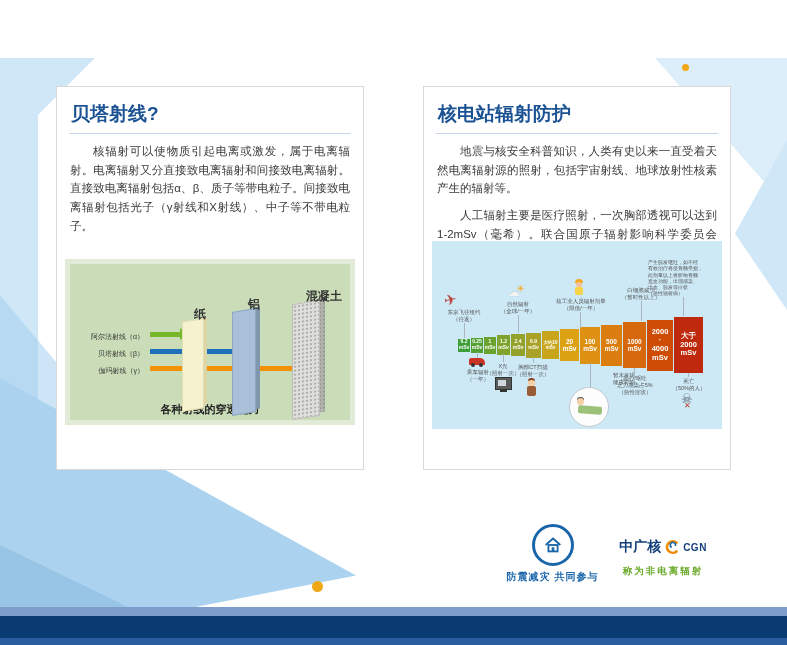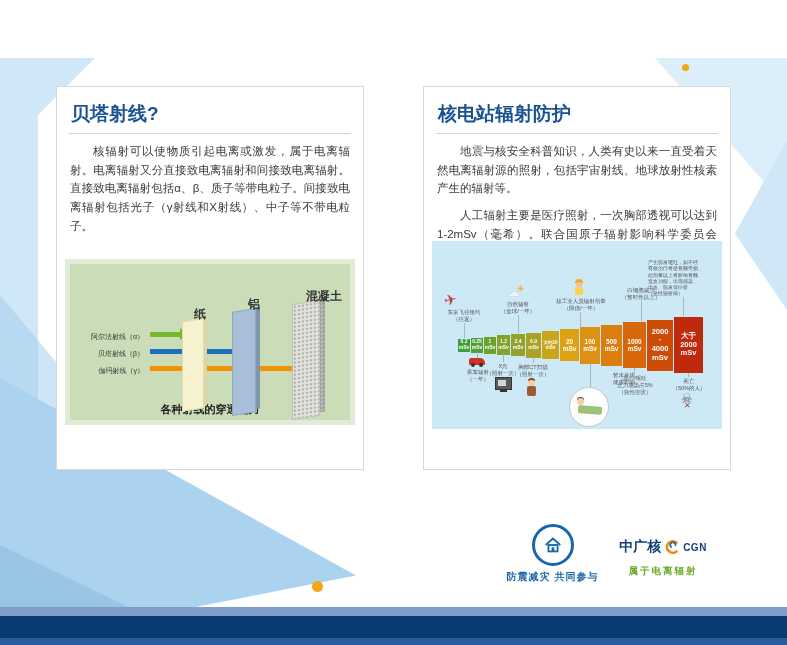--- a/index.html
+++ b/index.html
@@ -331,20 +331,20 @@
     </div>
     <div class="cgn">
       <div class="cgn-row">
         <span class="cgn-cn">中广核</span>
         <svg width="18" height="16" viewBox="0 0 20 18">
           <path d="M15 4 A6.5 6.5 0 1 0 15 14" fill="none" stroke="#f08a00" stroke-width="3" stroke-linecap="round"></path>
           <path d="M9 9 A3 3 0 1 1 14 7" fill="none" stroke="#1a66aa" stroke-width="2" stroke-linecap="round"></path>
         </svg>
         <span class="cgn-en">CGN</span>
       </div>
-      <div class="cgn-slogan">属于电离辐射</div>
+      <div class="cgn-slogan">称为非电离辐射</div>
     </div>
   </div>
 
   <div class="bar1"></div>
   <div class="bar2"></div>
   <div class="bar3"></div>
 </div>
 
 </body></html>

